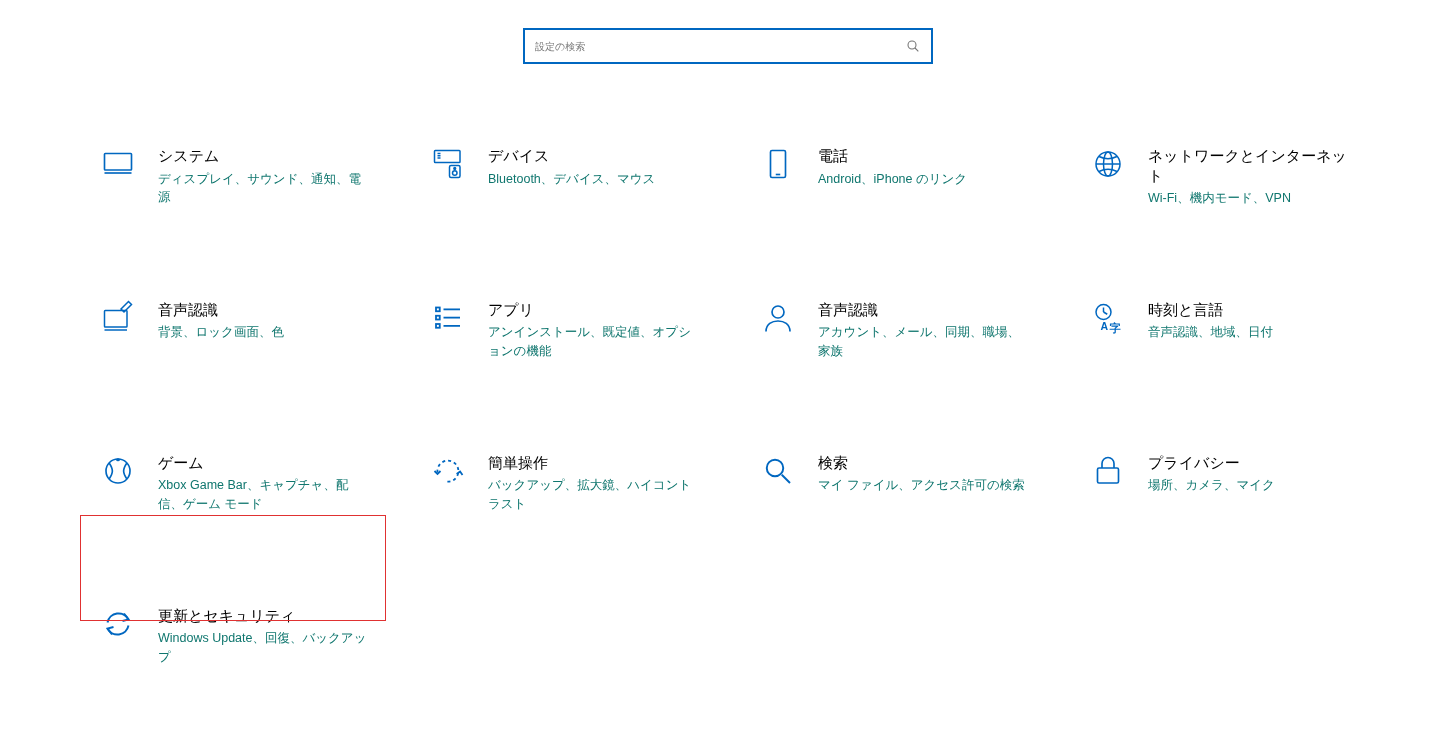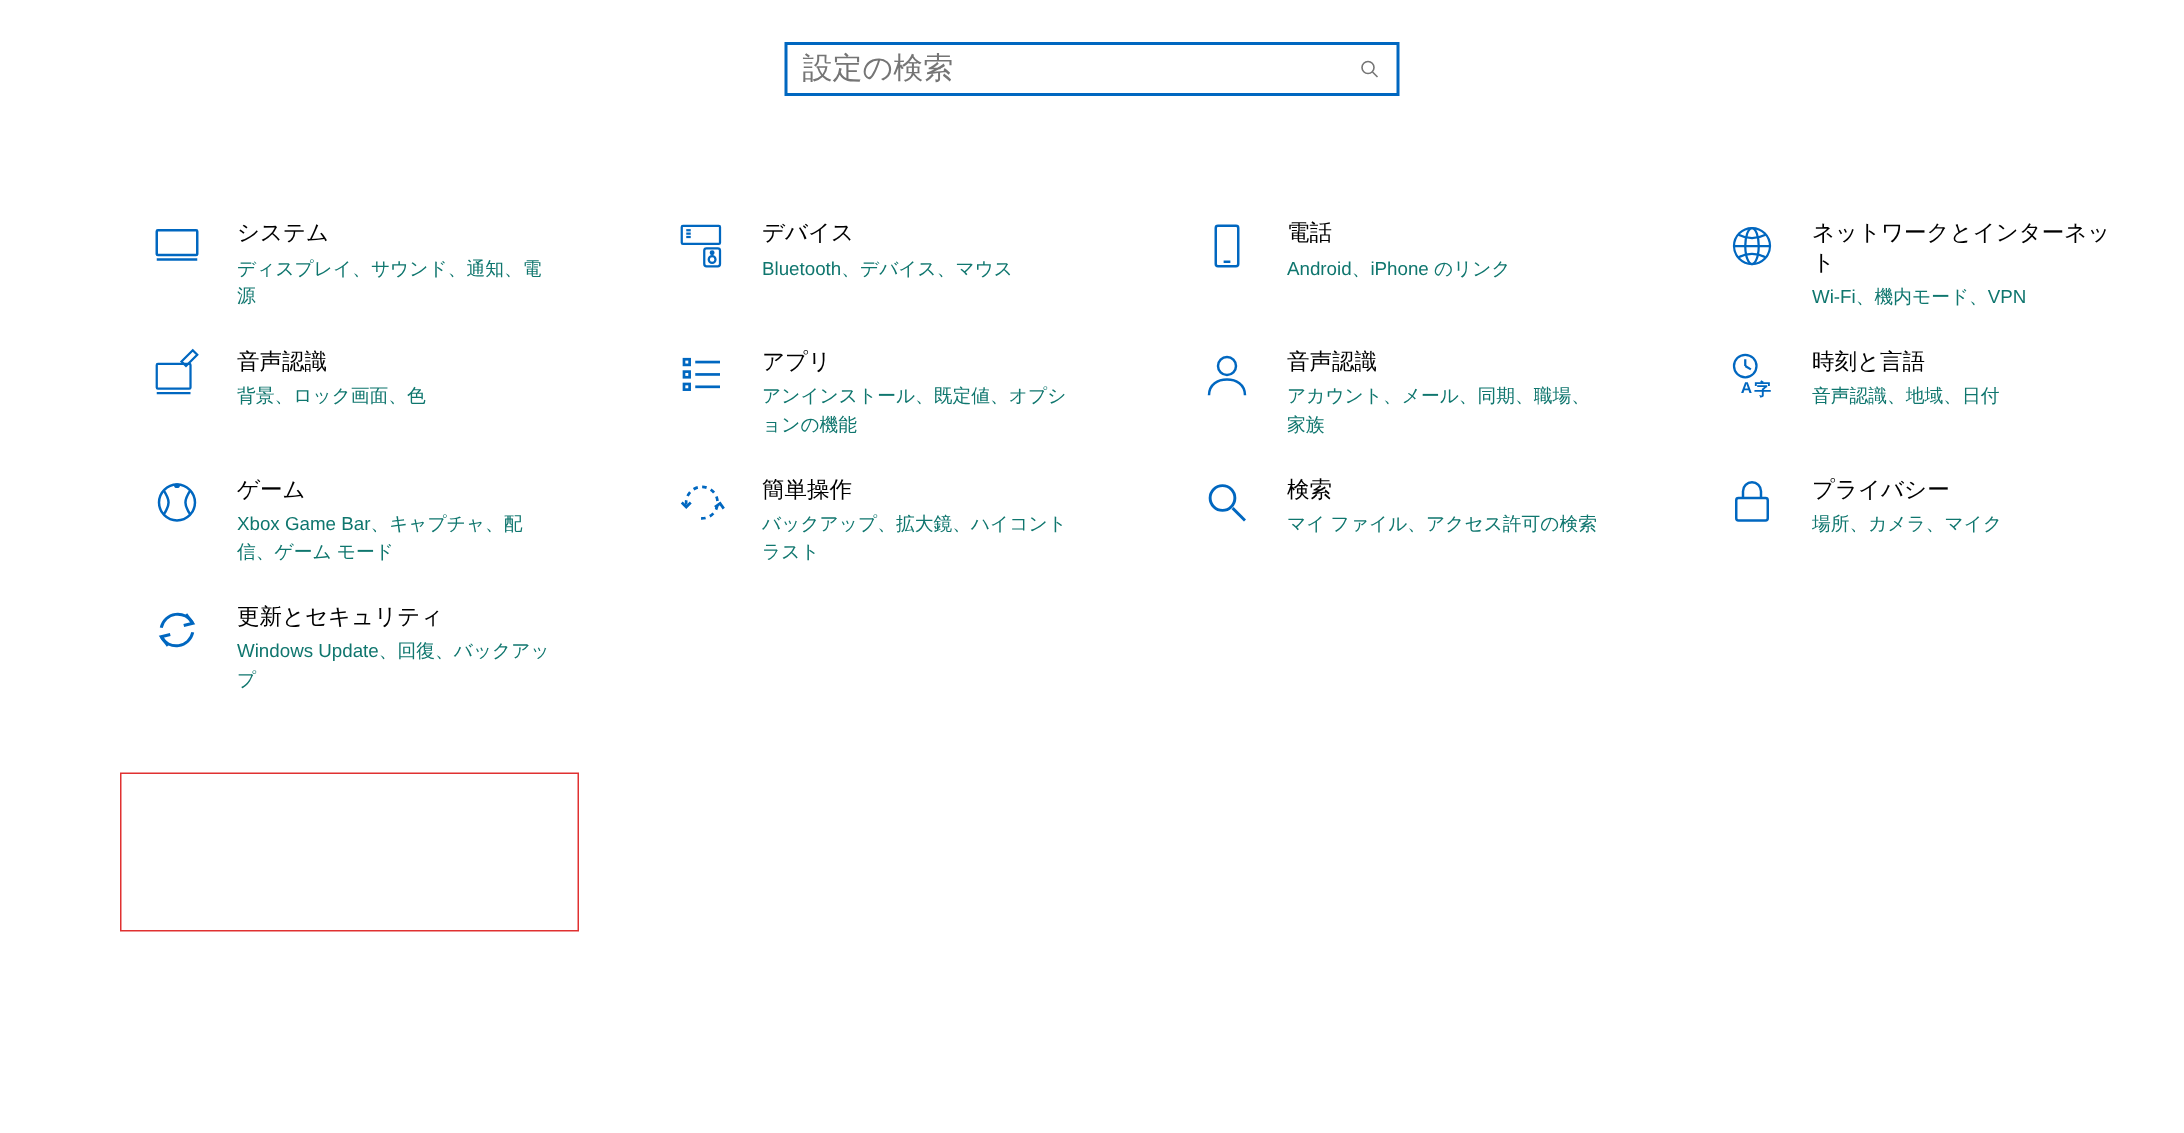--- a/index.html
+++ b/index.html
@@ -22,37 +22,36 @@
     border: 2px solid #0067c0;
     display: flex;
     align-items: center;
     padding: 0 10px;
     background: #fff;
   }
   .search-box input {
     flex: 1;
     border: none;
     outline: none;
-    font-size: 20px;
+    font-size: 10px;
     color: #333;
     background: transparent;
   }
   .search-box input::placeholder { color: #757575; }
   .search-icon {
     width: 16px; height: 16px;
     color: #757575;
     flex-shrink: 0;
   }
   .grid {
     margin-top: 80px;
     margin-left: 96px;
     display: grid;
     grid-template-columns: repeat(4, 330px);
     row-gap: 88px;
-    gap: 20px;
   }
   .tile {
     display: flex;
     align-items: flex-start;
     padding: 2px 4px;
     cursor: default;
   }
   .tile-icon {
     width: 36px;
     height: 36px;

